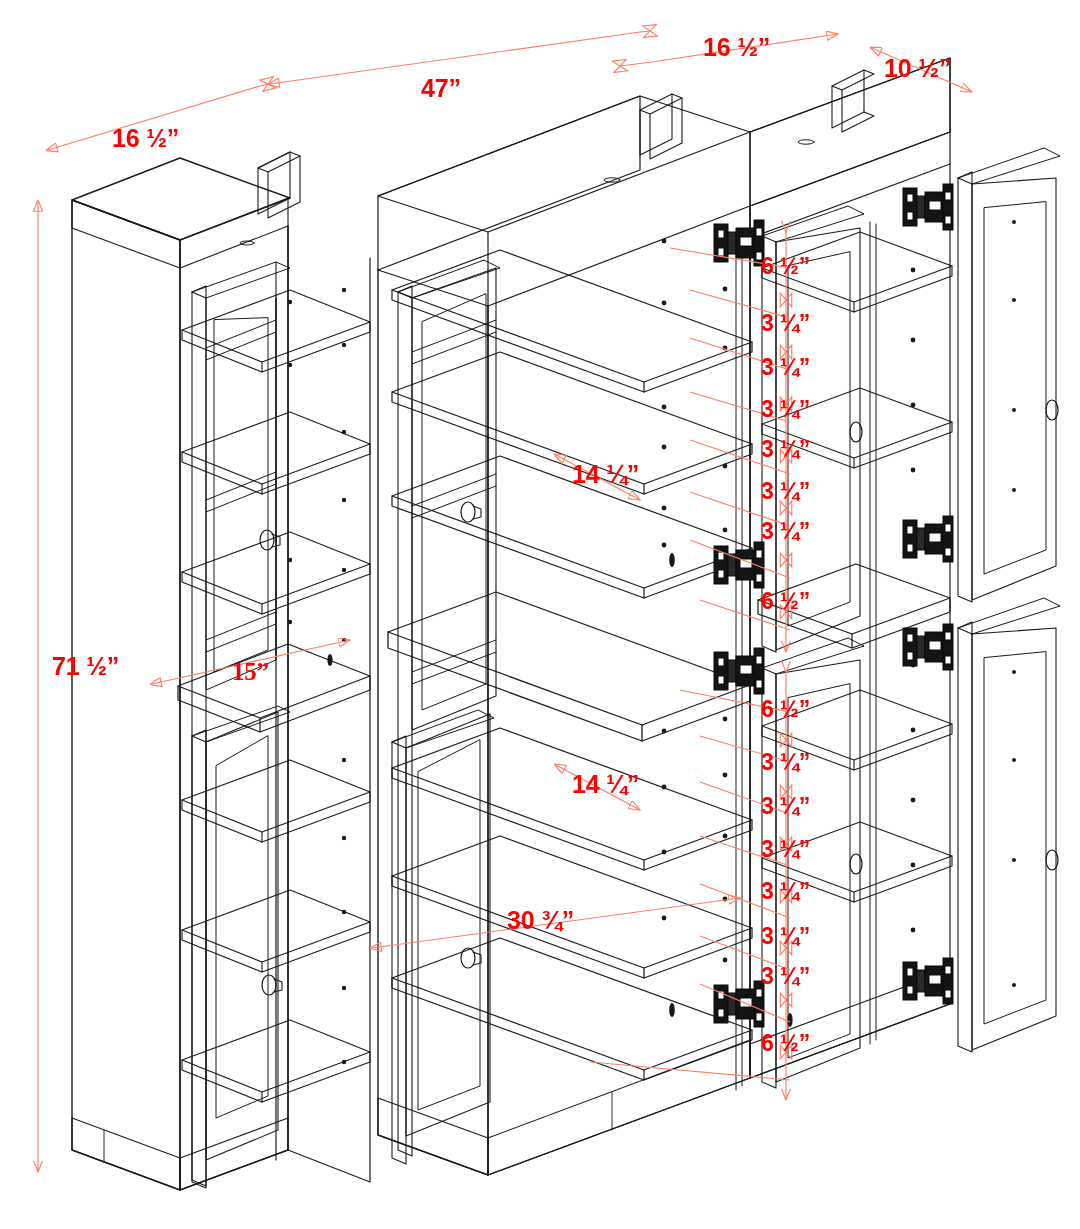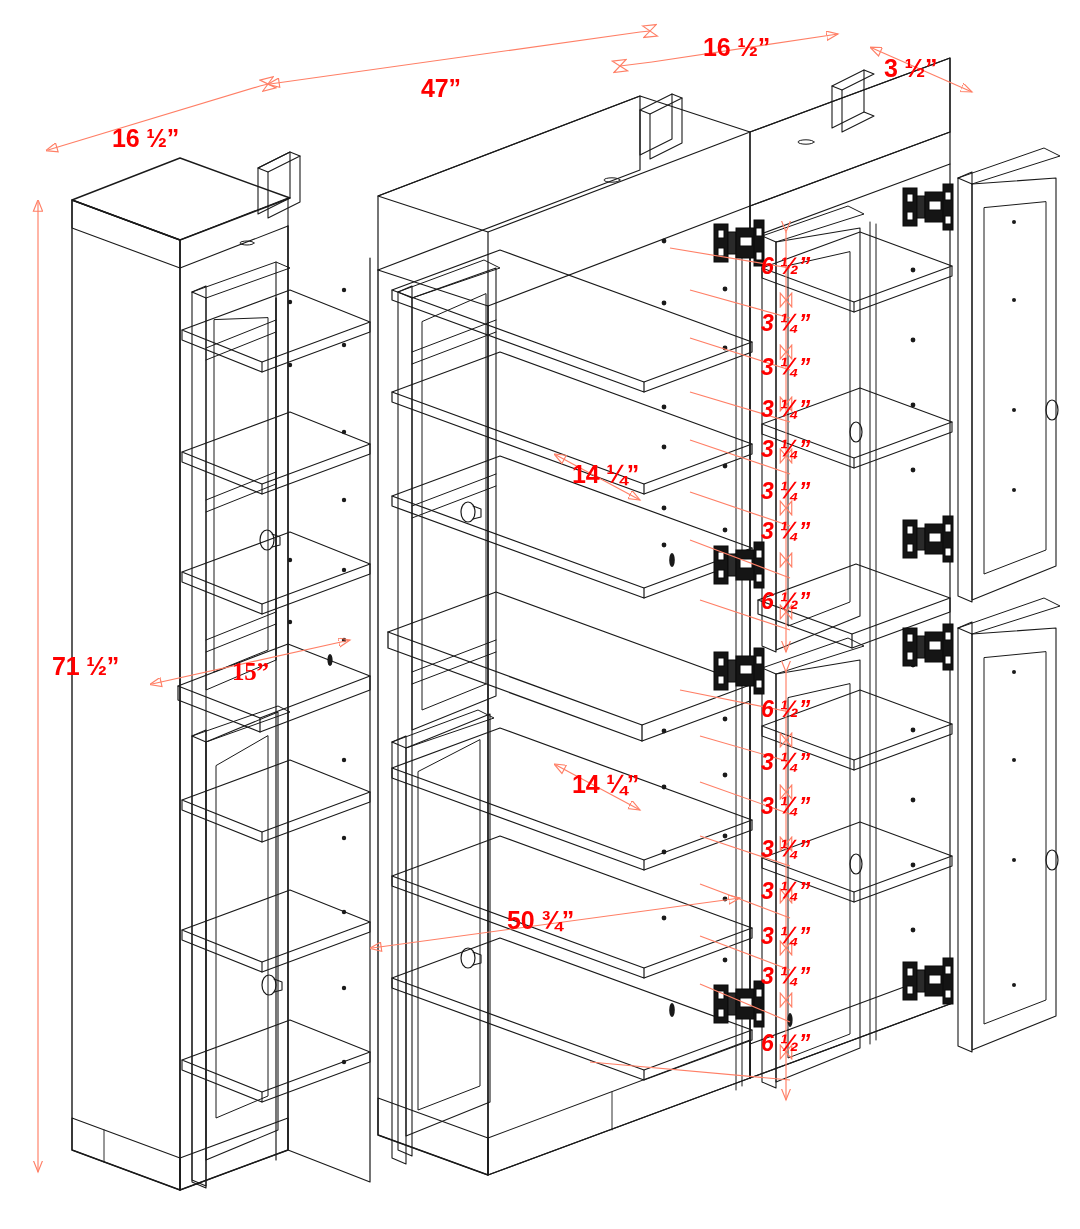--- a/index.html
+++ b/index.html
@@ -9,21 +9,21 @@
   .dimtxt{
     position:absolute;
     color:#ff0000;
     font-family:"Liberation Sans",sans-serif;
     font-weight:bold;
     white-space:nowrap;
     line-height:1;
     letter-spacing:-0.2px;
   }
   .d-lg{font-size:25px;}
-  .d-md{font-size:23px;font-style:italic;}
+  .d-md{font-size:23px;}
 </style>
 </head>
 <body>
 
 <div id="stage">
 
 <svg width="1080" height="1229" viewBox="0 0 1080 1229">
   <defs>
     <marker id="ah" markerWidth="12" markerHeight="12" refX="10" refY="4" orient="auto">
       <path d="M0,0 L10,4 L0,8 z" fill="none" stroke="#ff7f66" stroke-width="1"></path>
@@ -461,31 +461,31 @@
     <line x1="590" y1="1062" x2="790" y2="1080"></line>
   </g>
 </svg>
 
 <div class="dimtxt d-lg" style="left:112px;top:126px;">16 ½”</div>
 
 <div class="dimtxt d-lg" style="left:421px;top:76px;">47”</div>
 
 <div class="dimtxt d-lg" style="left:703px;top:35px;">16 ½”</div>
 
-<div class="dimtxt d-lg" style="left:884px;top:56px;">3 ½”</div>
+<div class="dimtxt d-lg" style="left:884px;top:56px;">10 ½”</div>
 
 <div class="dimtxt d-lg" style="left:16px;top:654px;margin-left:36px;">71 ½”</div>
 
 <div class="dimtxt d-lg" style="left:232px;top:659px;font-family:Liberation Serif, serif;">15”</div>
 
 <div class="dimtxt d-lg" style="left:572px;top:462px;">14 ¼”</div>
 
 <div class="dimtxt d-lg" style="left:572px;top:772px;">14 ¼”</div>
 
-<div class="dimtxt d-lg" style="left:507px;top:908px;">50 ¾”</div>
+<div class="dimtxt d-lg" style="left:507px;top:908px;">30 ¾”</div>
 
 <div class="dimtxt d-md" style="left:761px;top:255px;">6 ½”</div>
 <div class="dimtxt d-md" style="left:761px;top:312px;">3 ¼”</div>
 <div class="dimtxt d-md" style="left:761px;top:356px;">3 ¼”</div>
 <div class="dimtxt d-md" style="left:761px;top:398px;">3 ¼”</div>
 <div class="dimtxt d-md" style="left:761px;top:438px;">3 ¼”</div>
 <div class="dimtxt d-md" style="left:761px;top:480px;">3 ¼”</div>
 <div class="dimtxt d-md" style="left:761px;top:520px;">3 ¼”</div>
 <div class="dimtxt d-md" style="left:761px;top:590px;">6 ½”</div>
 

